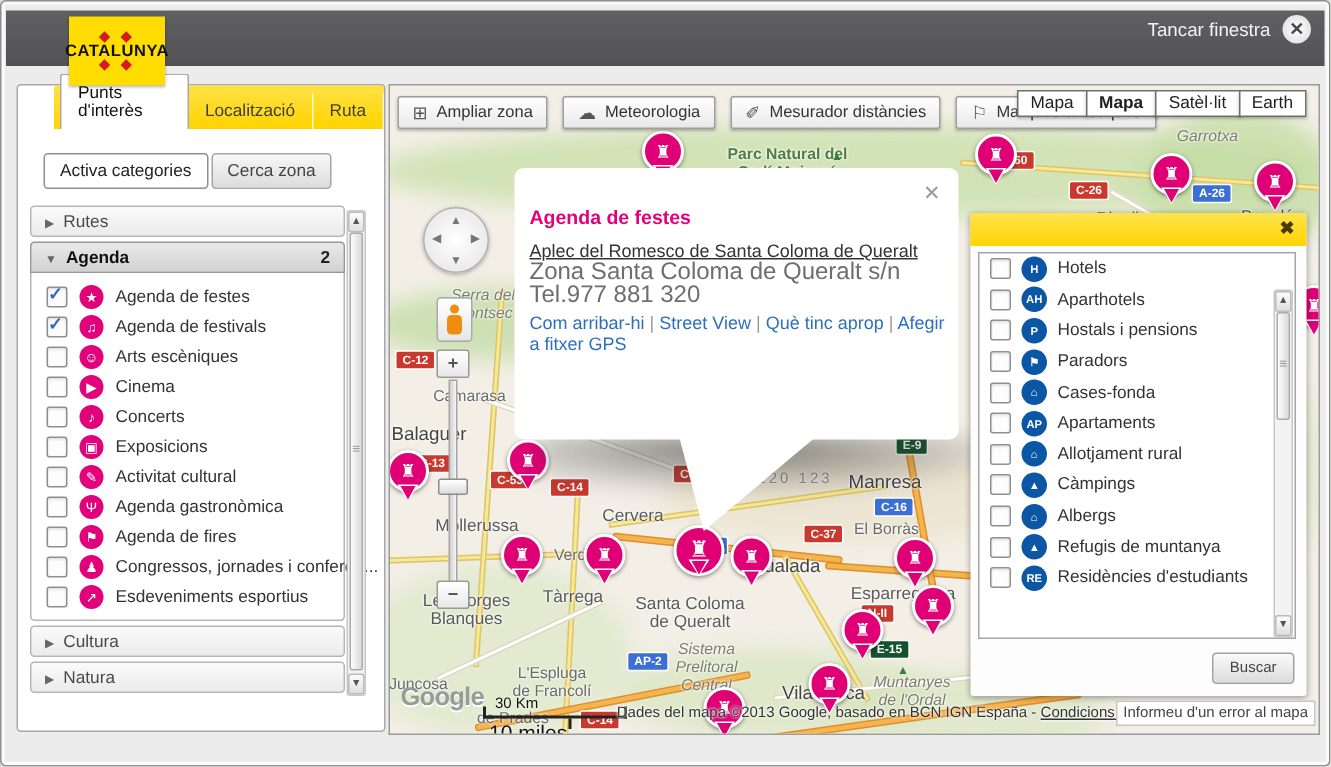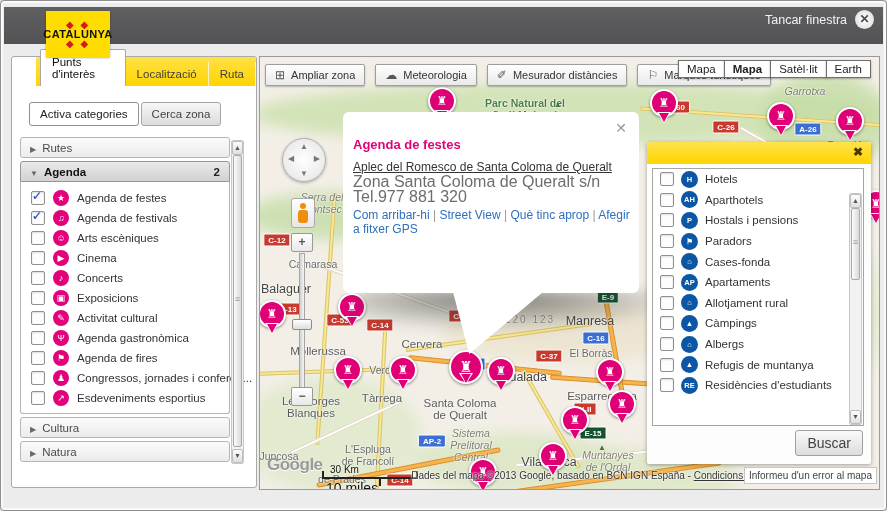--- a/index.html
+++ b/index.html
@@ -94,21 +94,21 @@
   .widget{position:absolute;left:387px;top:85px;width:224px;height:322px;background:#fdfdfd;border-radius:2px;box-shadow:0 1px 4px rgba(0,0,0,.35);z-index:16;}
   .wbar{position:absolute;left:0;top:0;right:0;height:22px;background:linear-gradient(#ffe34d,#ffd400);border-radius:2px 2px 0 0;}
   .wbar .x{position:absolute;right:8px;top:3px;color:#4a3b00;font-size:12px;font-weight:bold;cursor:pointer;}
   .wlist{position:absolute;left:5px;top:26px;width:212px;height:258px;border:1px solid #a5a5a5;background:#fff;box-sizing:border-box;}
   .whead{height:23px;background:linear-gradient(#f7f7f7,#dadada);border-bottom:1px solid #b5b5b5;font-size:11.5px;font-weight:bold;color:#222;line-height:23px;padding-left:9px;cursor:pointer;}
   .whead .arr{font-size:8px;color:#555;margin-right:6px;}
   .wrow{height:20.6px;display:flex;align-items:center;padding-left:7px;gap:7px;}
   .blueicon{width:17px;height:17px;border-radius:50%;background:#0b57a5;color:#fff;font-size:7.5px;font-weight:bold;line-height:17px;text-align:center;flex:0 0 auto;}
   .wrow .lbl{font-size:11.5px;color:#333;white-space:nowrap;}
   .w-side{right:1px;top:24px;height:232px;}
-  .buscar{position:absolute;right:8px;bottom:8px;padding:4px 11px;background:linear-gradient(#fafafa,#dcdcdc);border:1px solid #a0a0a0;border-radius:3px;font-size:14px;color:#444;cursor:pointer;text-align:right;}
+  .buscar{position:absolute;right:8px;bottom:8px;padding:4px 11px;background:linear-gradient(#fafafa,#dcdcdc);border:1px solid #a0a0a0;border-radius:3px;font-size:10px;color:#444;cursor:pointer;text-align:right;}
   
   .glogo{position:absolute;left:7px;bottom:14px;z-index:17;font-size:17px;font-weight:bold;color:#9a9a9a;letter-spacing:-.5px;text-shadow:0 1px 0 #fff;}
   .scale{position:absolute;left:62px;top:410px;width:96px;z-index:17;}
   .scale .line{position:absolute;left:0;top:10px;width:96px;border-bottom:2px solid #222;}
   .scale .t1{position:absolute;left:0;top:4px;height:8px;border-left:2px solid #222;}
   .scale .t2{position:absolute;left:94px;top:4px;height:8px;border-left:2px solid #222;}
   .scale .t3{position:absolute;left:57px;top:12px;height:7px;border-left:2px solid #222;}
   .scale .km{position:absolute;left:8px;top:-3px;font-size:10px;color:#111;text-shadow:0 0 2px #fff;}
   .scale .mi{position:absolute;left:4px;top:13px;font-size:14px;color:#111;text-shadow:0 0 2px #fff;}
   .attrib{position:absolute;right:115px;bottom:8px;z-index:17;font-size:10px;color:#333;text-shadow:0 0 2px #fff,0 0 2px #fff;white-space:nowrap;}

